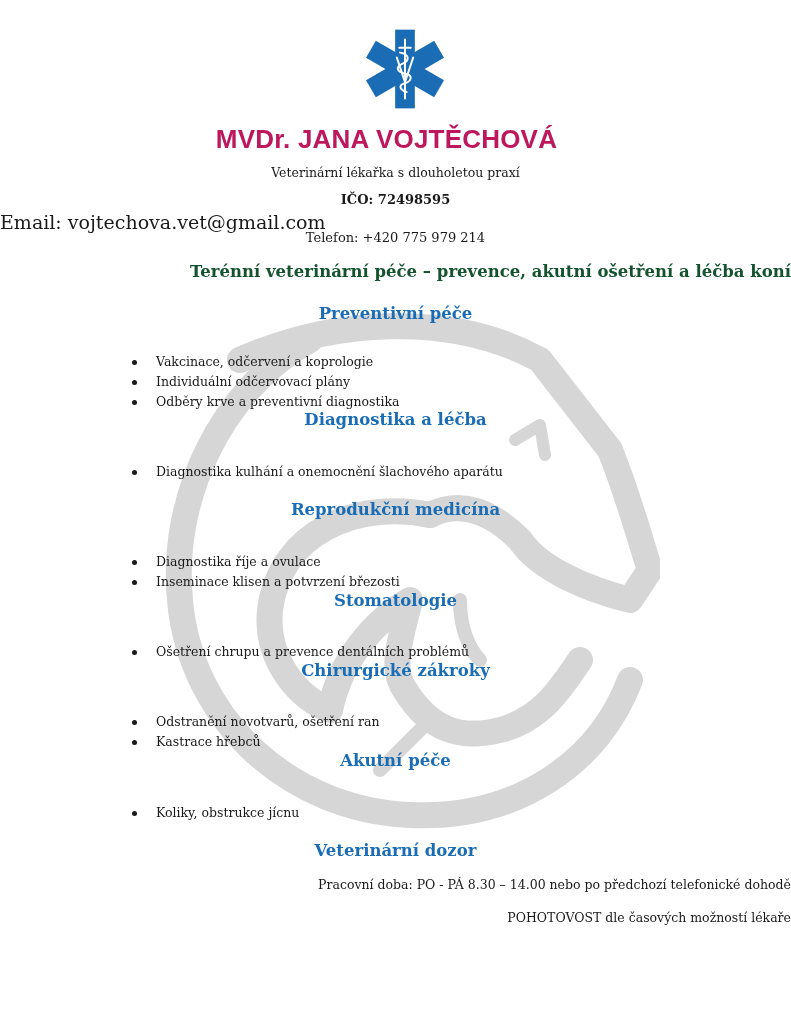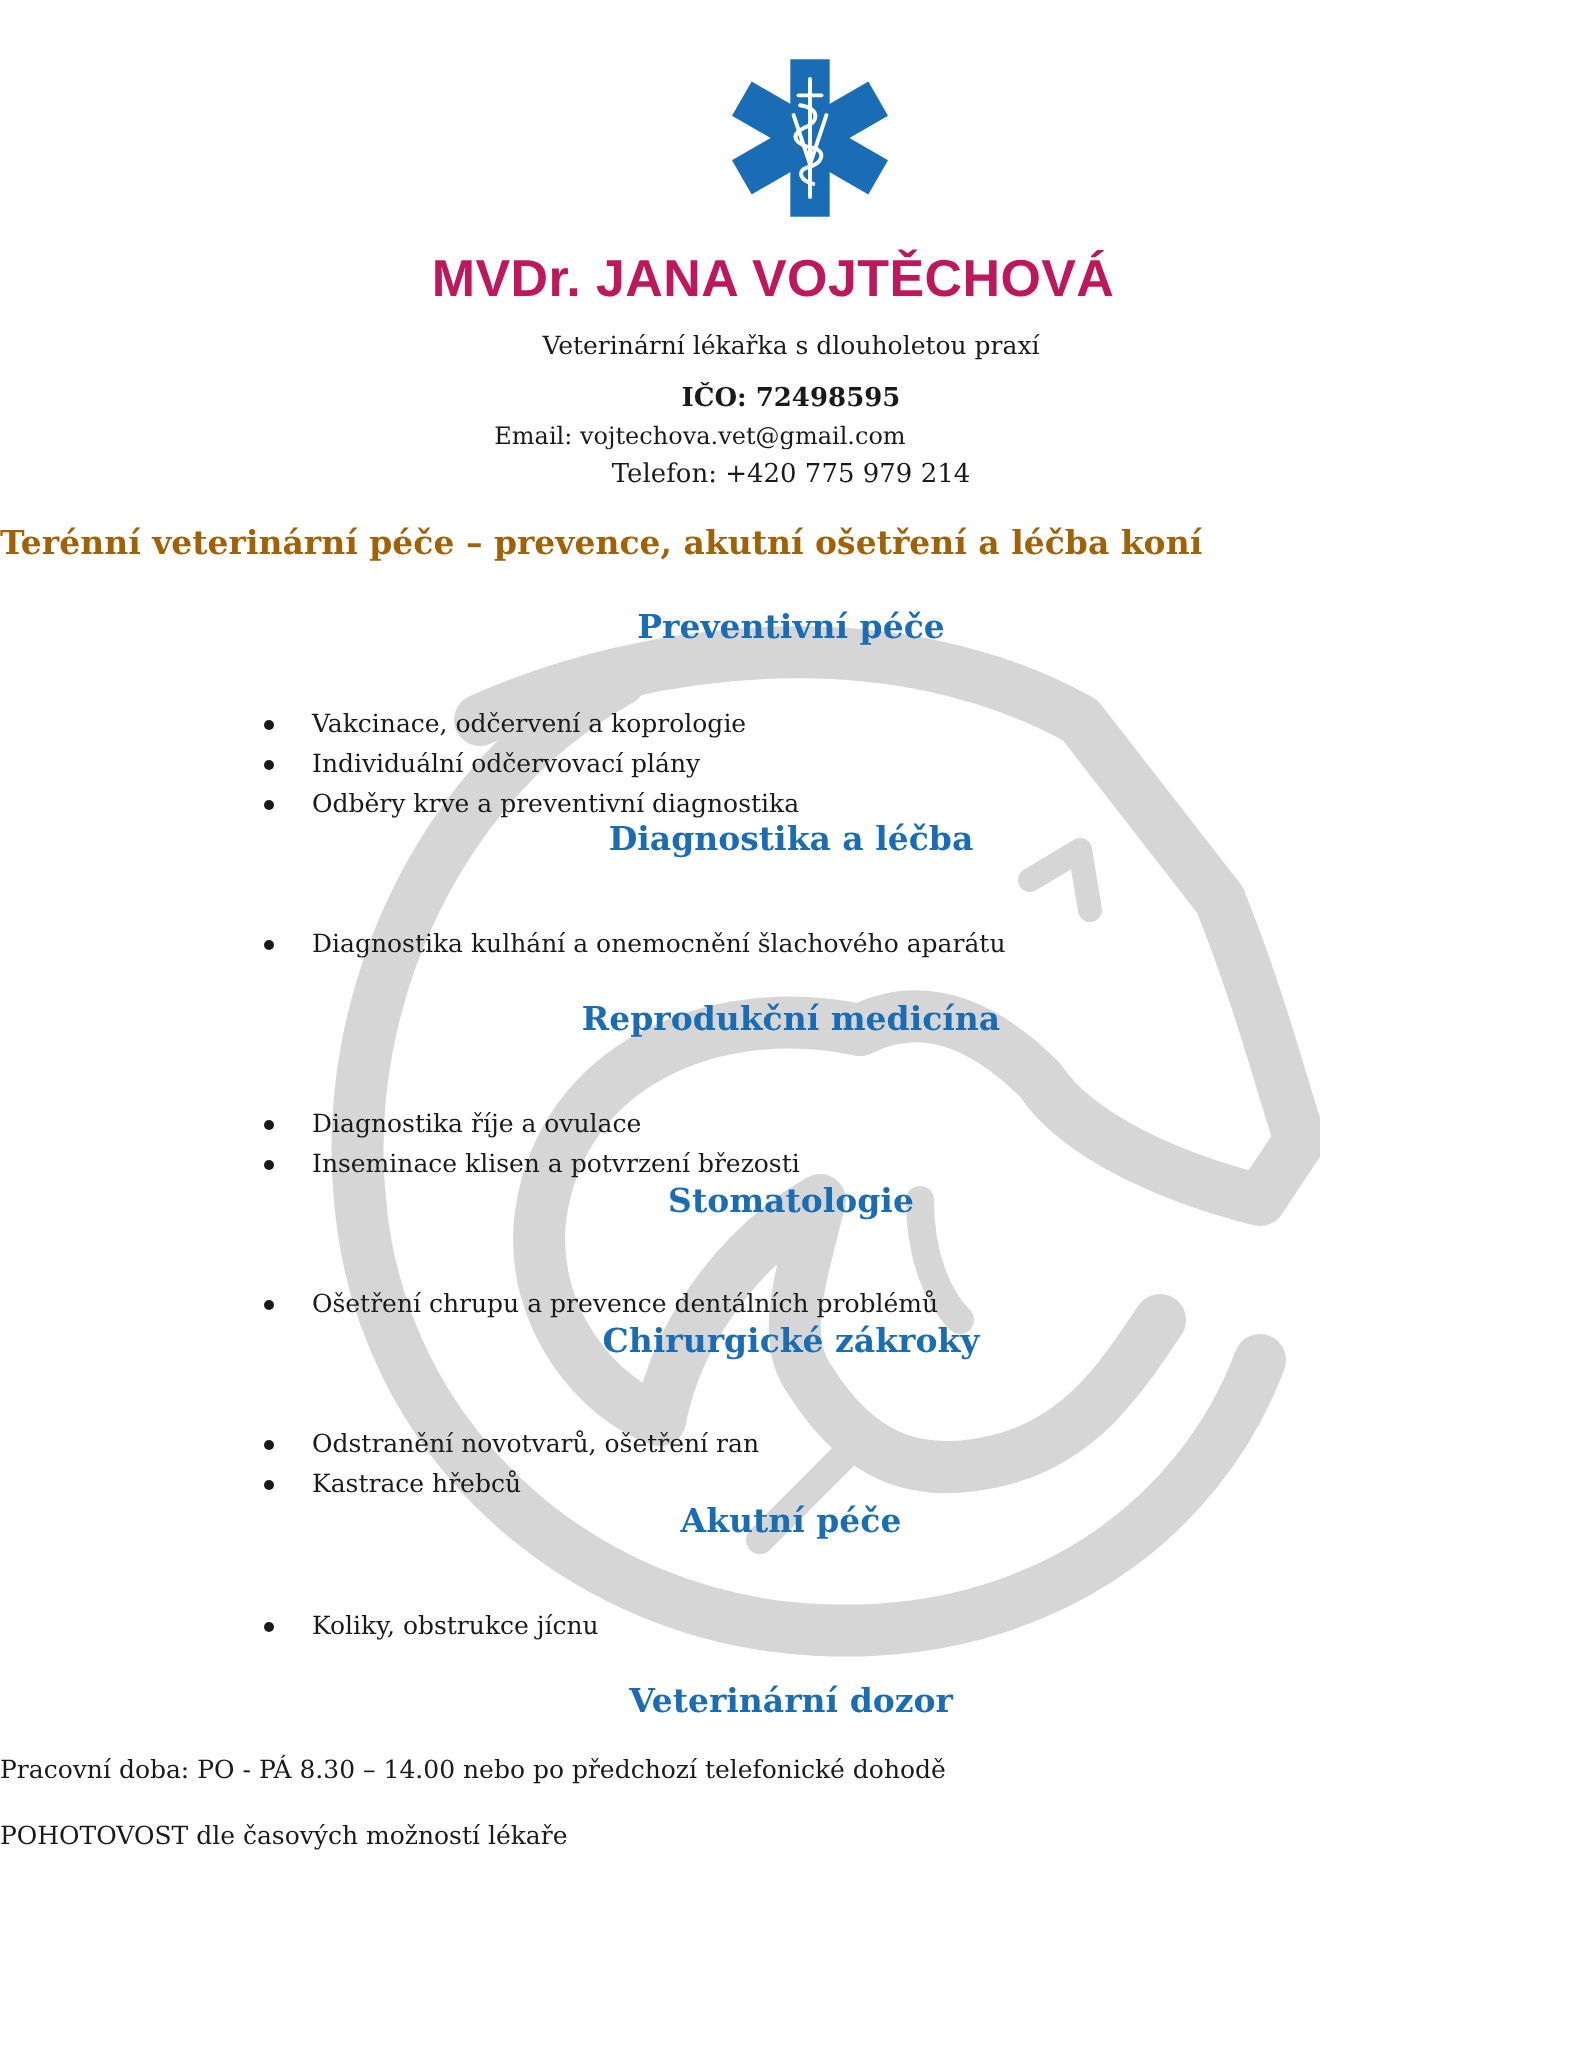--- a/index.html
+++ b/index.html
@@ -23,46 +23,46 @@
     }
     .subtitle {
       position: absolute; left: 0; width: 791px; top: 165px; text-align: center;
       font-size: 12.5px; color: #1a1a1a;
     }
     .ico {
       position: absolute; left: 0; width: 791px; top: 192px; text-align: center;
       font-size: 13px; font-weight: bold; color: #1a1a1a;
     }
     .email {
-      position: absolute; left: 0; width: 700px; top: 211px; text-align: center;
-      font-size: 12px; color: #1a1a1a;
+      position: absolute; left: 0; width: 700px; top: 211px; text-align: left;
+      font-size: 19px; color: #1a1a1a;
     }
     .phone {
       position: absolute; left: 0; width: 791px; top: 230px; text-align: center;
       font-size: 13px; color: #1a1a1a;
     }
     .headline {
-      position: absolute; left: 0; width: 791px; top: 262px; text-align: left;
-      font-size: 16.5px; font-weight: bold; color: #a16207;
+      position: absolute; left: 0; width: 791px; top: 262px; text-align: right;
+      font-size: 16.5px; font-weight: bold; color: #14532d;
     }
     .sec-h {
       position: absolute; left: 0; width: 791px; text-align: center;
       font-size: 16.5px; font-weight: bold; color: #1a6db5;
     }
     ul.items {
       position: absolute; left: 116px; margin: 16px; padding: 0; list-style: none;
       font-size: 12.5px; line-height: 20px; color: #1a1a1a;
     }
     ul.items li { position: relative; padding-left: 24px; white-space: nowrap; }
     ul.items li::before {
       content: ""; position: absolute; left: 0; top: 8px; width: 5px; height: 5px;
       border-radius: 50%; background: #1a1a1a;
     }
     .footer-line {
-      position: absolute; left: 0; width: 791px; text-align: left;
+      position: absolute; left: 0; width: 791px; text-align: right;
       font-size: 12.5px; color: #1a1a1a;
     }
   </style>
 </head>
 <body>
 
 <svg class="watermark" viewBox="0 0 500 530">
   <g fill="none" stroke="#d6d6d6" stroke-width="26" stroke-linecap="round" stroke-linejoin="round">
 
     <path d="M150 40 C 60 90, 10 200, 20 300 C 30 420, 130 510, 250 515 C 360 520, 440 460, 470 380"></path>

